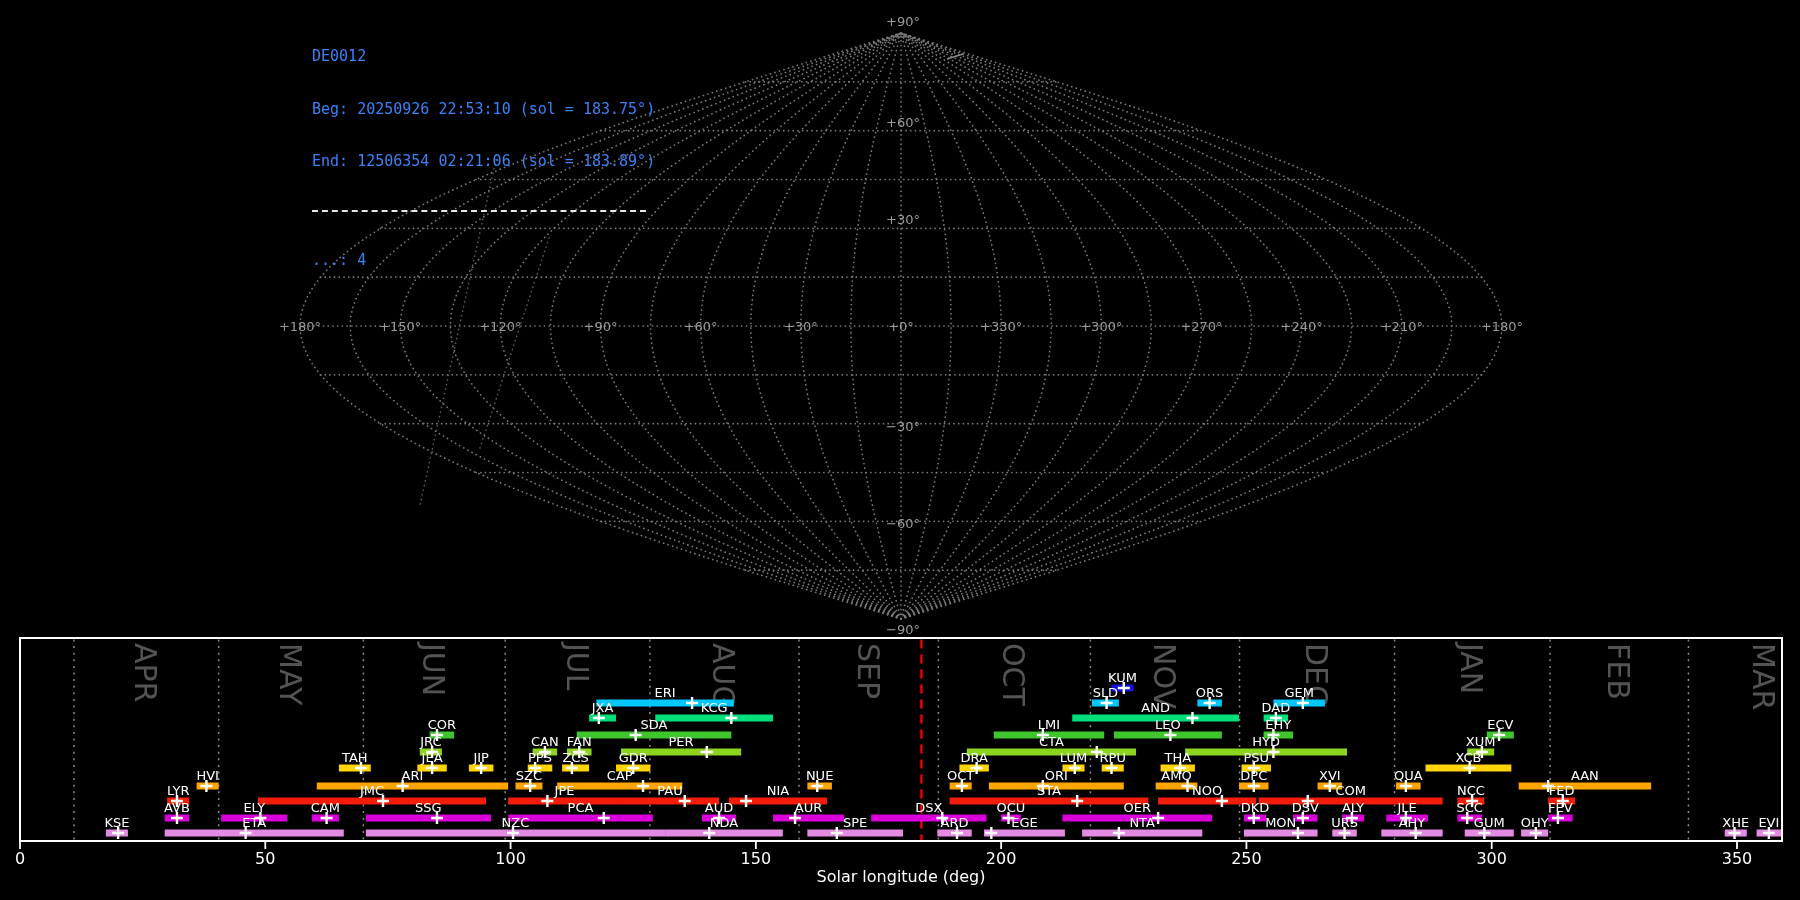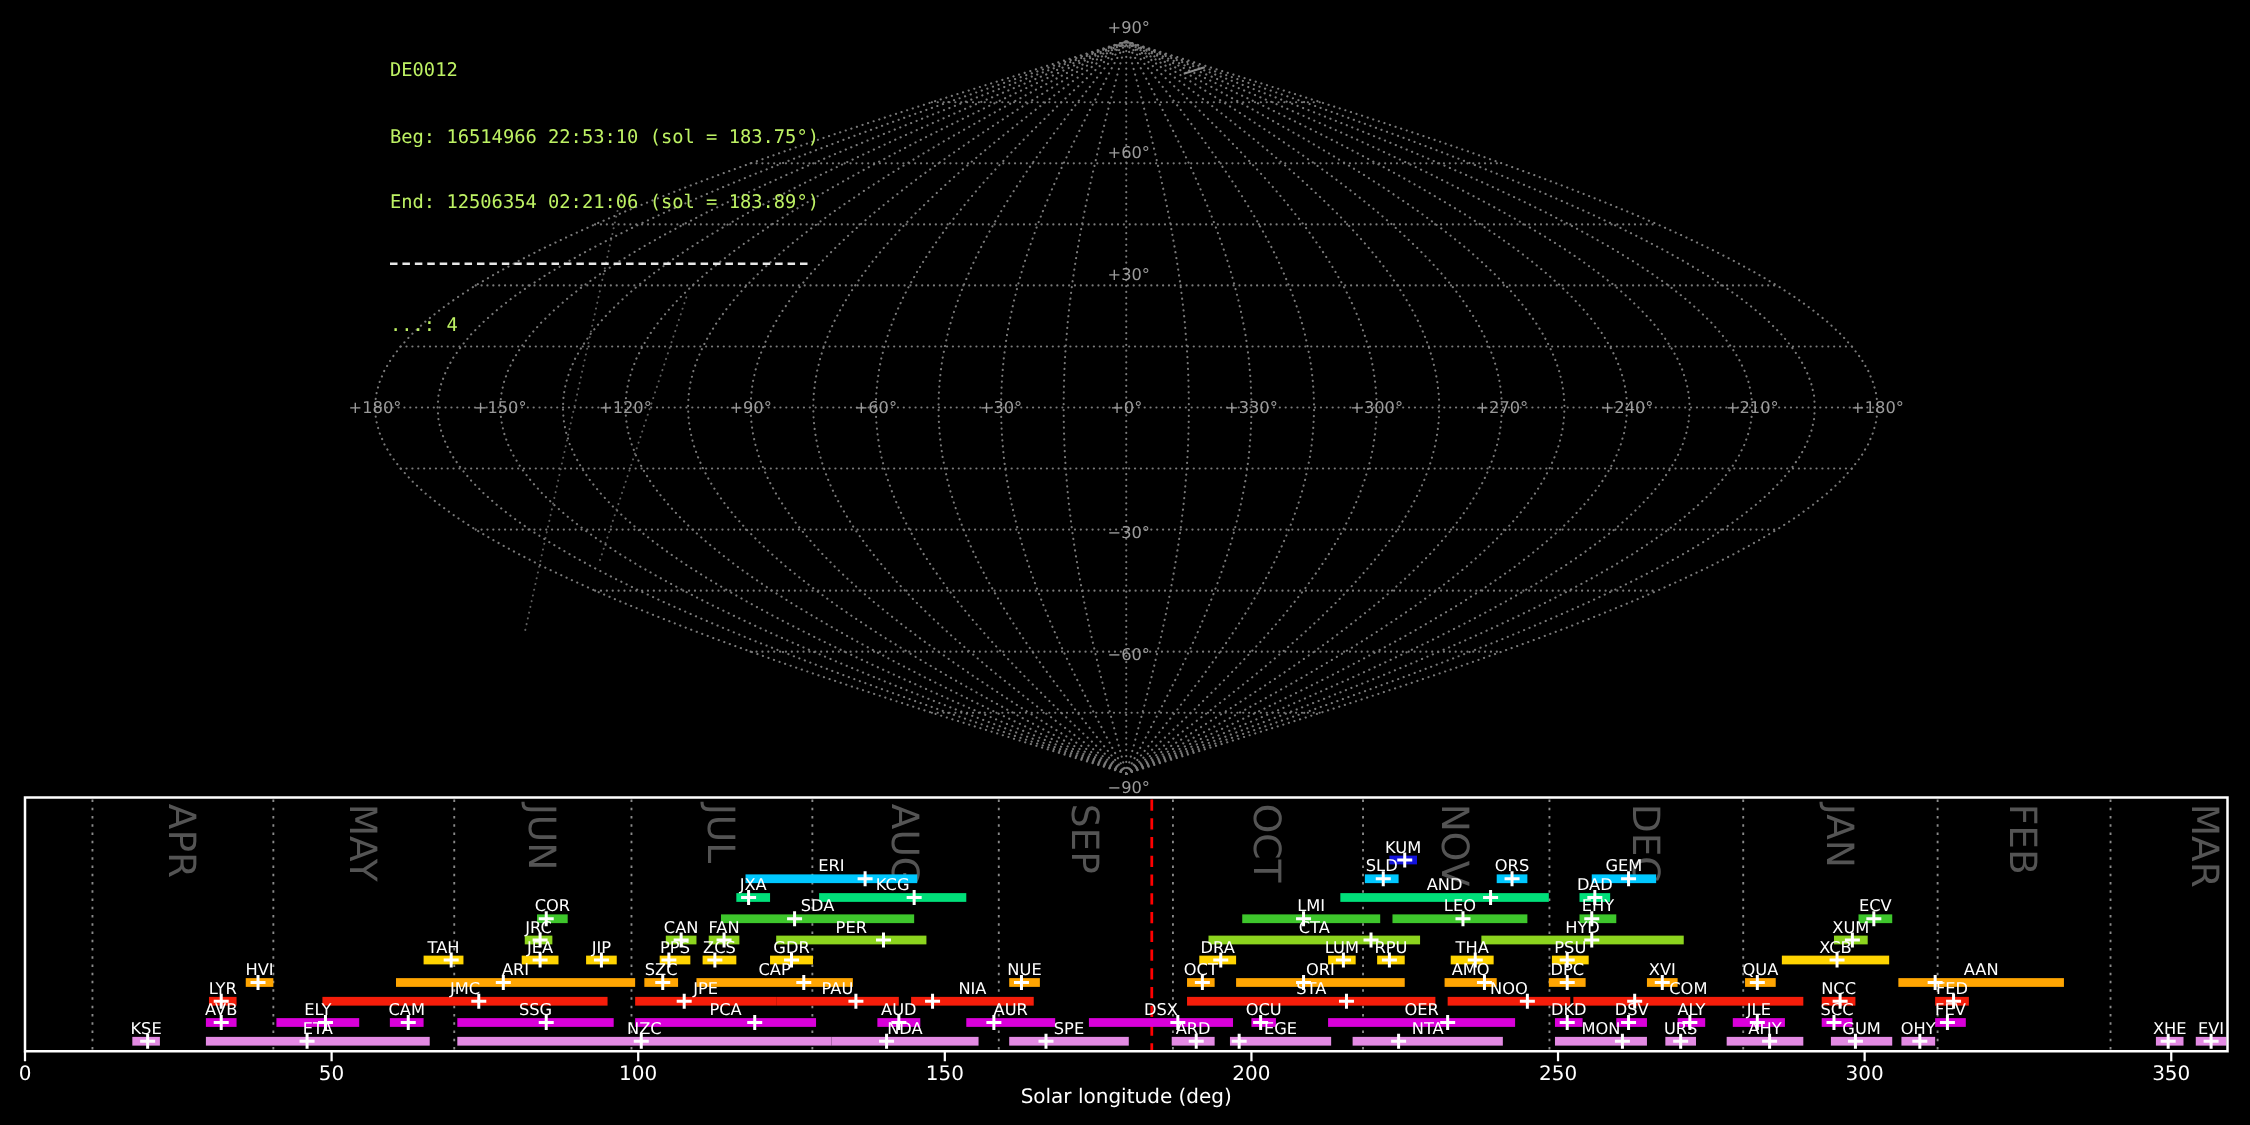--- a/index.html
+++ b/index.html
@@ -1,19 +1,19 @@
 <!DOCTYPE html>
 <html><head>
 <meta charset="utf-8">
 <style>
   html,body{margin:0;padding:0;background:#000;}
   #stage{position:relative;width:1800px;height:900px;background:#000;overflow:hidden;
          font-family:"DejaVu Sans",sans-serif;}
   #scene{position:absolute;left:0;top:0;}
-  #obs-header{position:absolute;left:312px;top:13px;color:#bef264;
+  #obs-header{position:absolute;left:312px;top:13px;color:#3b82f6;
     font-family:"DejaVu Sans Mono",monospace;font-size:15px;line-height:17.5px;white-space:pre;}
   #obs-header .sep{width:334px;border-top:2px dashed #e8e8e8;margin:4px 0 5px 0;height:0;}
   text{font-family:"DejaVu Sans",sans-serif;}
 </style>
 </head>
 <body>
 
 <div id="stage">
   <svg id="scene" width="1800" height="900">
     <g id="skymap-group">
@@ -379,18 +379,18 @@
         <line x1="1491.71" y1="841" x2="1491.71" y2="849" stroke="#ffffff" stroke-width="1.8"></line>
         <text x="1491.71" y="864" text-anchor="middle" fill="#fff" font-size="16px">300</text>
         <line x1="1736.9950000000001" y1="841" x2="1736.9950000000001" y2="849" stroke="#ffffff" stroke-width="1.8"></line>
         <text x="1736.9950000000001" y="864" text-anchor="middle" fill="#fff" font-size="16px">350</text>
         <text x="901" y="882" text-anchor="middle" fill="#fff" font-size="16px">Solar longitude (deg)</text>
       </g>
   </svg>
 
   <div id="obs-header">
     <div>DE0012</div>
-    <div>Beg: 16514966 22:53:10 (sol = 183.75°)</div>
+    <div>Beg: 20250926 22:53:10 (sol = 183.75°)</div>
     <div>End: 12506354 02:21:06 (sol = 183.89°)</div>
     <div class="sep"></div>
     <div>...: 4</div>
   </div>
 </div>
 
 </body></html>

